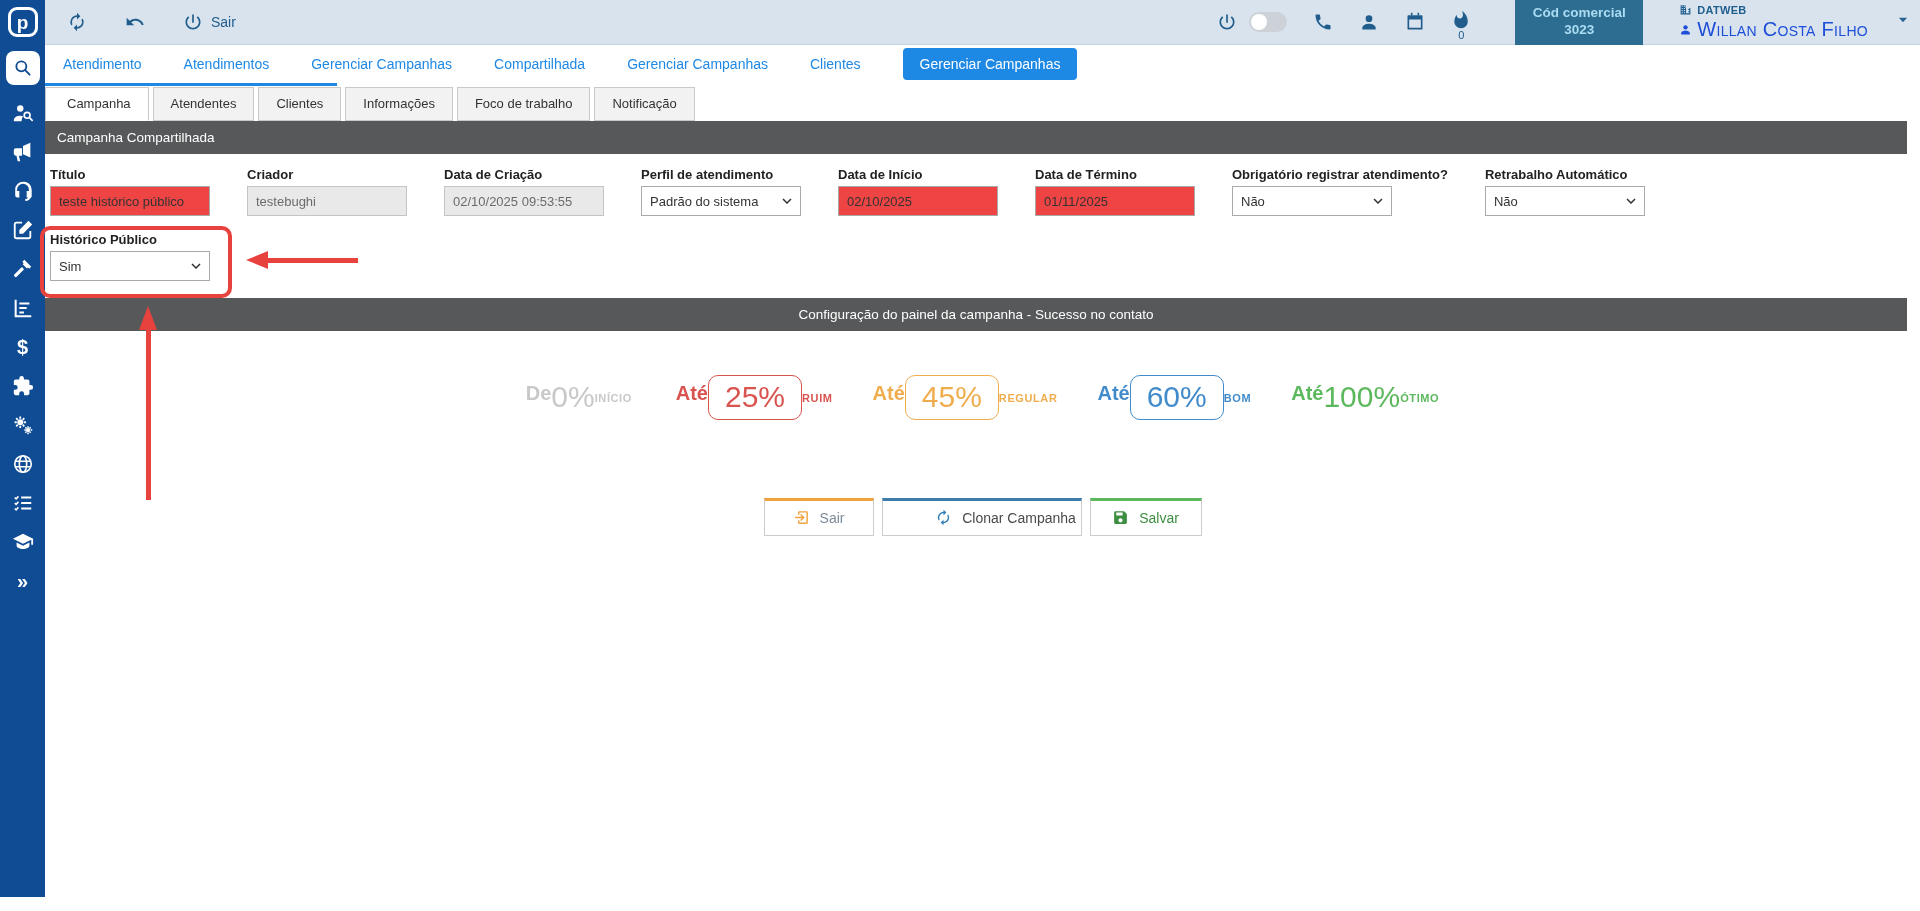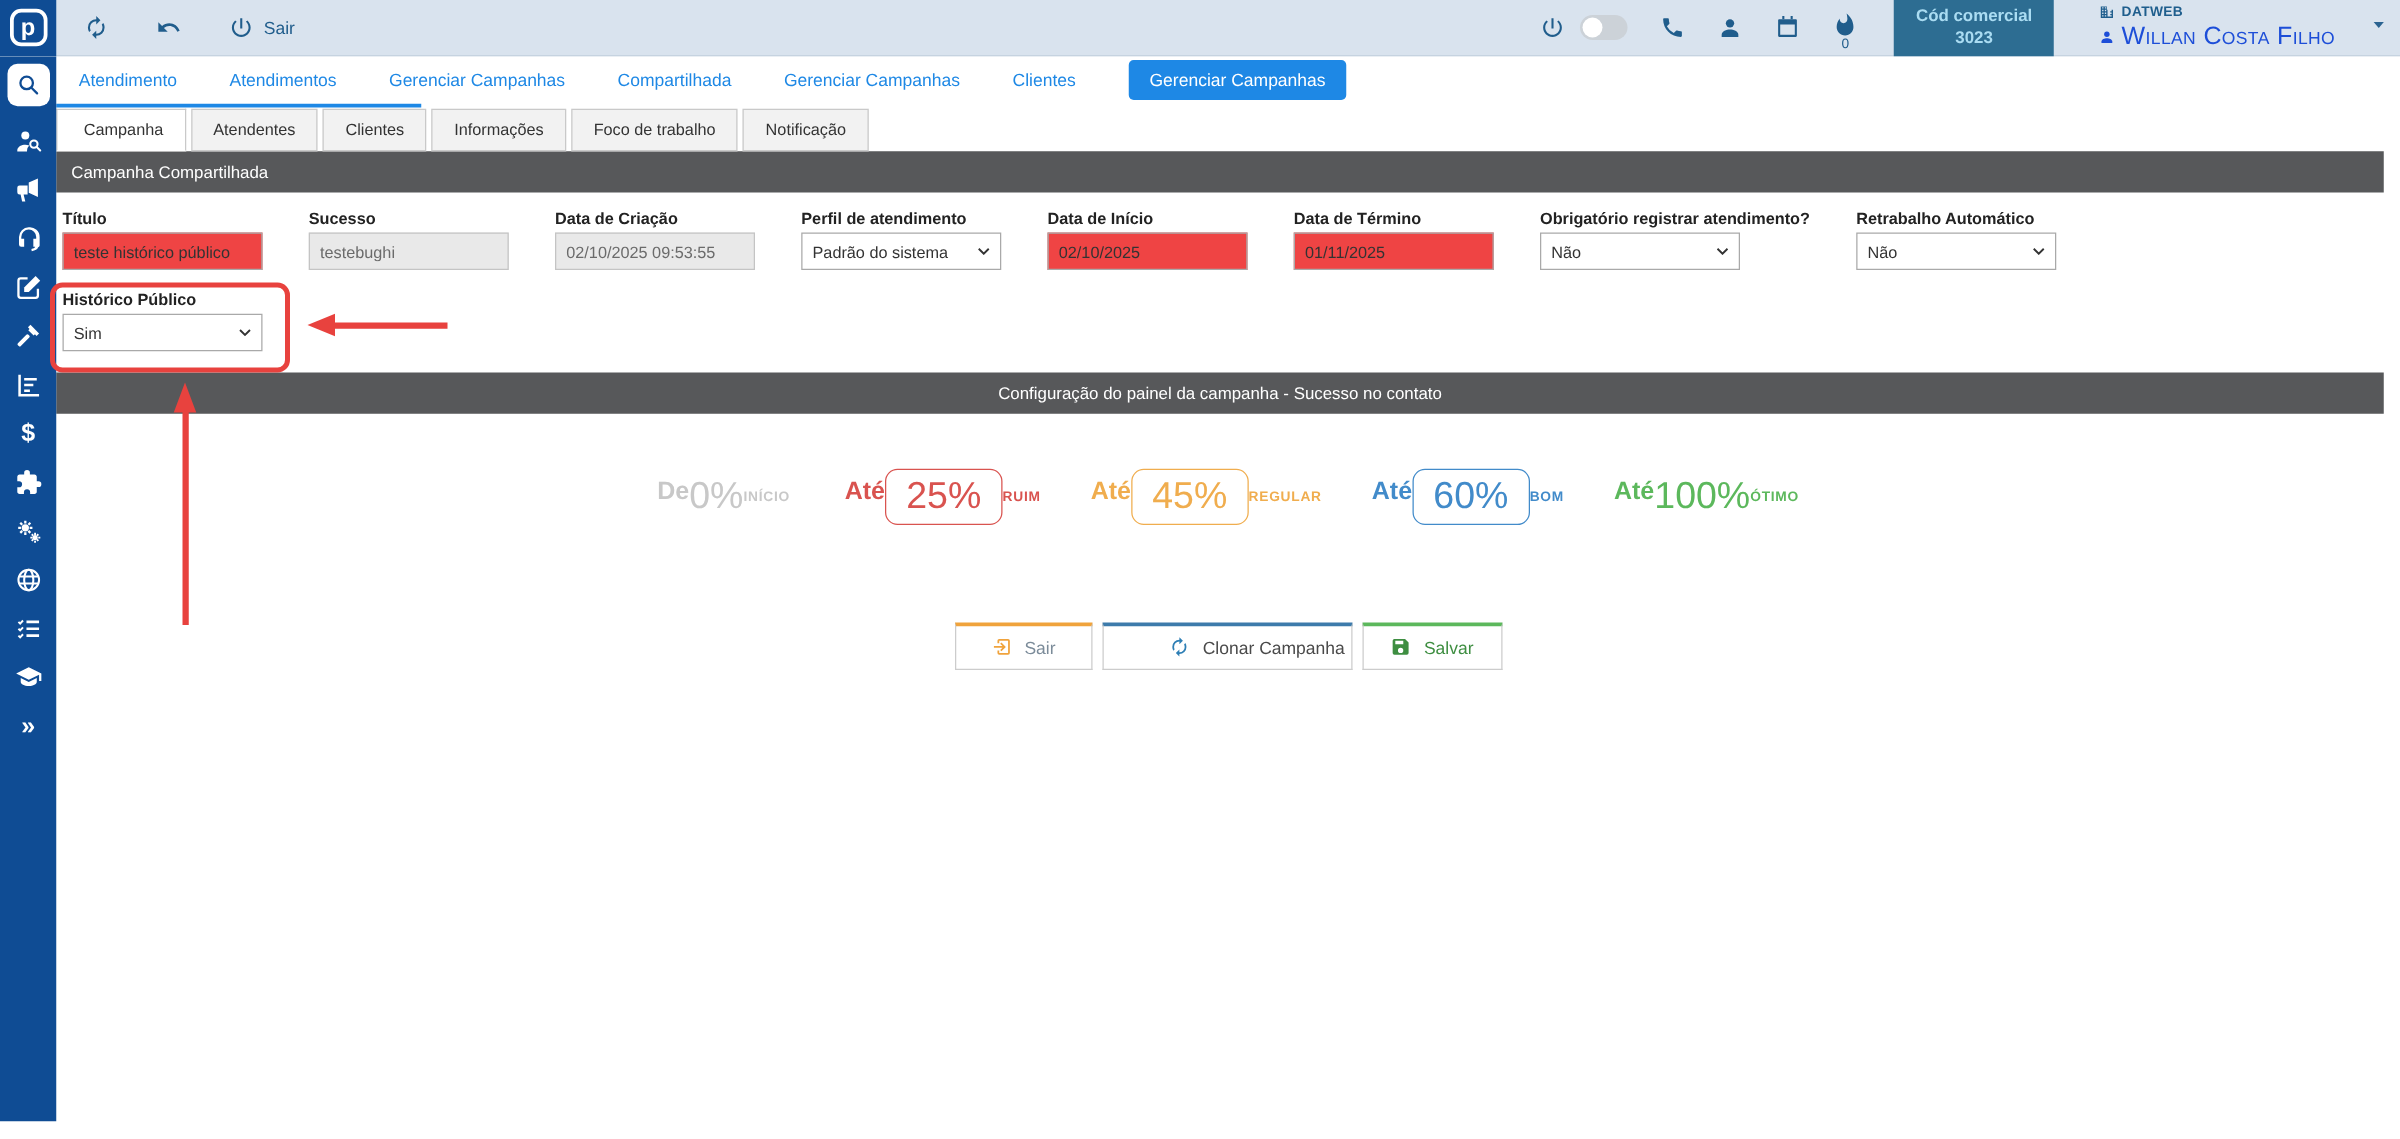--- a/index.html
+++ b/index.html
@@ -13,21 +13,21 @@
   .tb-left { display:flex; align-items:center; gap:38px; padding-left:22px; }
   .tb-btn { background:none; border:none; color:#205d8c; cursor:pointer; display:flex; align-items:center; gap:8px; font-size:14px; font-family:inherit; }
   .tb-btn svg { width:20px; height:20px; }
   .tb-right { margin-left:auto; display:flex; align-items:center; gap:26px; height:45px; }
   .toggle { width:38px; height:20px; border-radius:10px; background:#ccd2d8; position:relative; cursor:pointer; margin-left:-14px; }
   .toggle .knob { position:absolute; left:2px; top:2px; width:16px; height:16px; border-radius:50%; background:#fff; }
   .tb-ic { color:#205d8c; display:flex; align-items:center; cursor:pointer; }
   .tb-ic svg { width:20px; height:20px; }
   .flame-wrap { position:relative; display:flex; flex-direction:column; align-items:center; margin-top:6px; }
   .flame-count { font-size:11px; color:#205d8c; line-height:1; margin-top:0px; }
-  .cod-box { height:45px; min-width:128px; background:#2d6d92; color:#aadcf2; font-weight:bold; font-size:13.5px; display:flex; flex-direction:column; align-items:center; justify-content:center; line-height:1.25; padding:0 12px; margin-left:3px; }
+  .cod-box { height:45px; min-width:128px; background:#2d6d92; color:#aadcf2; font-weight:bold; font-size:13.5px; display:flex; flex-direction:column; align-items:center; justify-content:center; line-height:1.25; padding:0 12px; margin-left:18px; }
   .company-block { display:flex; flex-direction:column; justify-content:center; gap:2px; margin-left:10px; cursor:pointer; }
   .company-row { display:flex; align-items:center; gap:5px; color:#1f5e8d; font-size:11px; font-weight:bold; letter-spacing:.3px; }
   .user-row { display:flex; align-items:center; gap:5px; color:#1d4ed8; font-size:20px; }
   .user-name { font-variant:small-caps; letter-spacing:.3px; }
   .company-row svg, .user-row svg { width:13px; height:13px; }
   .acct-chev { color:#2a6391; margin:0 10px 0 2px; align-self:center; }
   .acct-chev svg { width:14px; height:14px; }
 
   
   .sidebar { position:absolute; left:0; top:45px; width:45px; height:852px; background:#0f4c94; display:flex; flex-direction:column; align-items:center; gap:17px; padding-top:6px; z-index:4; }
@@ -283,21 +283,21 @@
     </nav>
 
     <div class="section-bar">Campanha Compartilhada</div>
 
     <div class="form-row">
       <div class="field">
         <label>Título</label>
         <input type="text" value="teste histórico público" style="">
       </div>
       <div class="field">
-        <label>Sucesso</label>
+        <label>Criador</label>
         <input type="text" disabled="" value="testebughi" style="">
       </div>
       <div class="field">
         <label>Data de Criação</label>
         <input type="text" disabled="" value="02/10/2025 09:53:55" style="">
       </div>
       <div class="field">
         <label>Perfil de atendimento</label>
         <div class="select">
           <span>Padrão do sistema</span>

